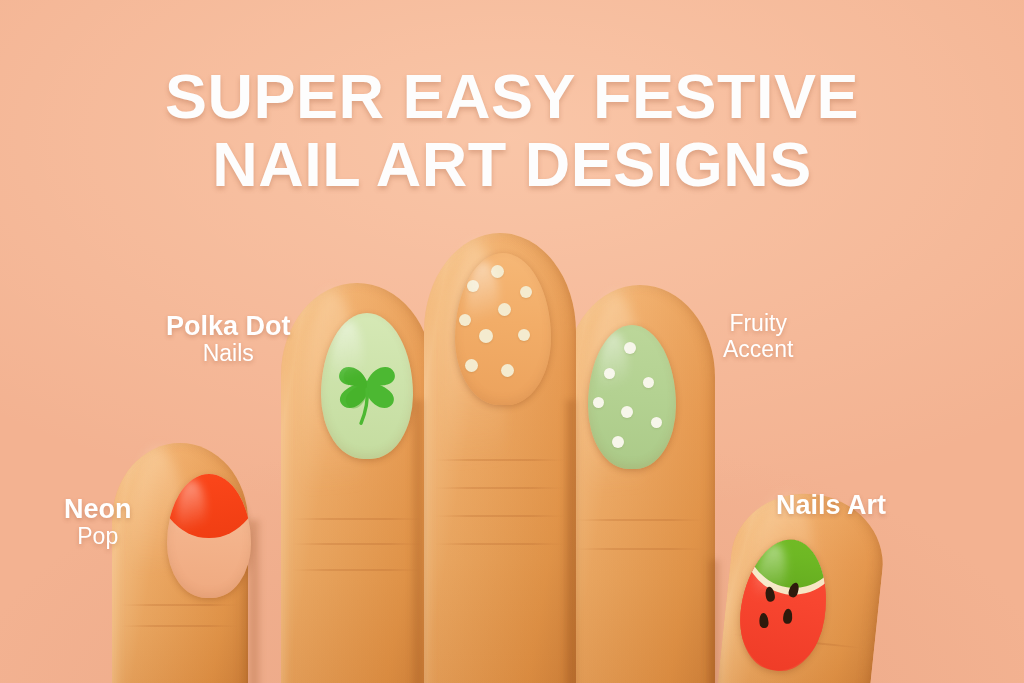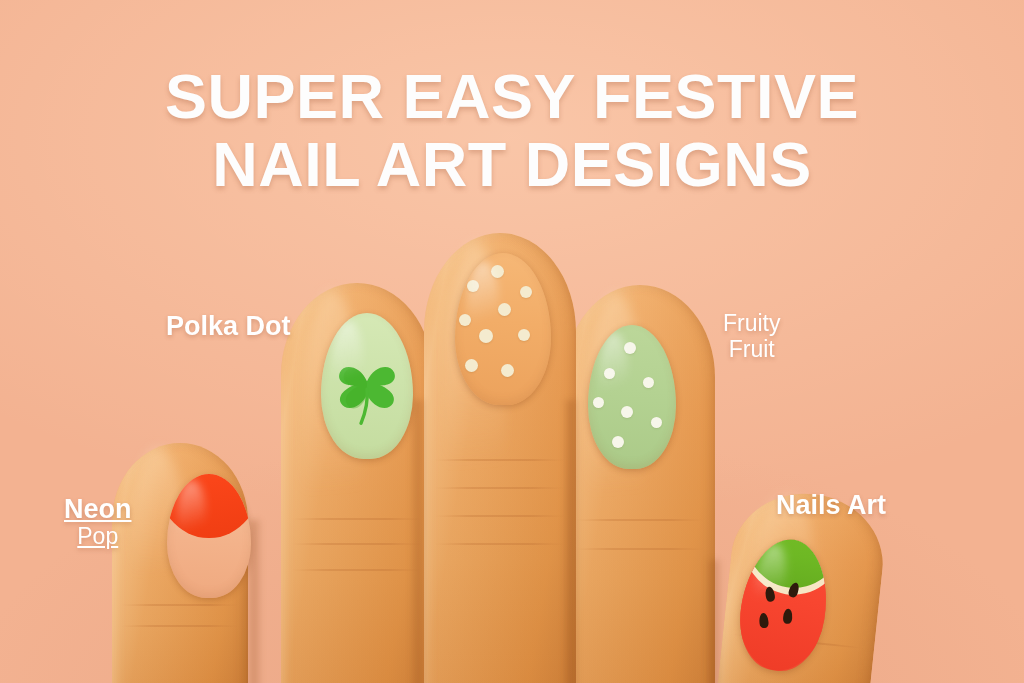--- a/index.html
+++ b/index.html
@@ -41,21 +41,21 @@
   .label {
     position:absolute; color:#ffffff;
     text-shadow:0 2px 4px rgba(150,78,48,.32);
     line-height:1.12; white-space:nowrap; z-index:40;
   }
   .label .bold   { display:block; font-weight:bold; font-size:27px; }
   .label .light  { display:block; font-weight:normal; font-size:23px; }
 
   #label-polkadot { left:166px; top:311px; text-align:center; }
   #label-fruity   { left:723px; top:311px; text-align:center; }
-  #label-neon     { left:64px;  top:494px; text-align:center;text-decoration:underline; }
+  #label-neon     { left:64px;  top:494px; text-align:center; }
   #label-fruitart { left:776px; top:490px; text-align:left; }
 
   
   #hand { position:absolute; inset:0; z-index:10; }
 
   .finger {
     position:absolute; bottom:-20px;
     background:
       linear-gradient(100deg,
         rgba(255,255,255,.00) 0%,
@@ -289,25 +289,26 @@
   </div>
 
   <div class="headline">
     <span>SUPER EASY FESTIVE</span>
     <span class="l2">NAIL ART DESIGNS</span>
   </div>
 
 
   <div class="label" id="label-polkadot">
     <span class="bold">Polka Dot</span>
+    <span class="light">Nails</span>
   </div>
 
   <div class="label" id="label-fruity">
     <span class="light">Fruity</span>
-    <span class="light">Fruit</span>
+    <span class="light">Accent</span>
   </div>
 
   <div class="label" id="label-neon">
     <span class="bold">Neon</span>
     <span class="light">Pop</span>
   </div>
 
   <div class="label" id="label-fruitart">
     <span class="bold">Nails Art</span>
   </div>

